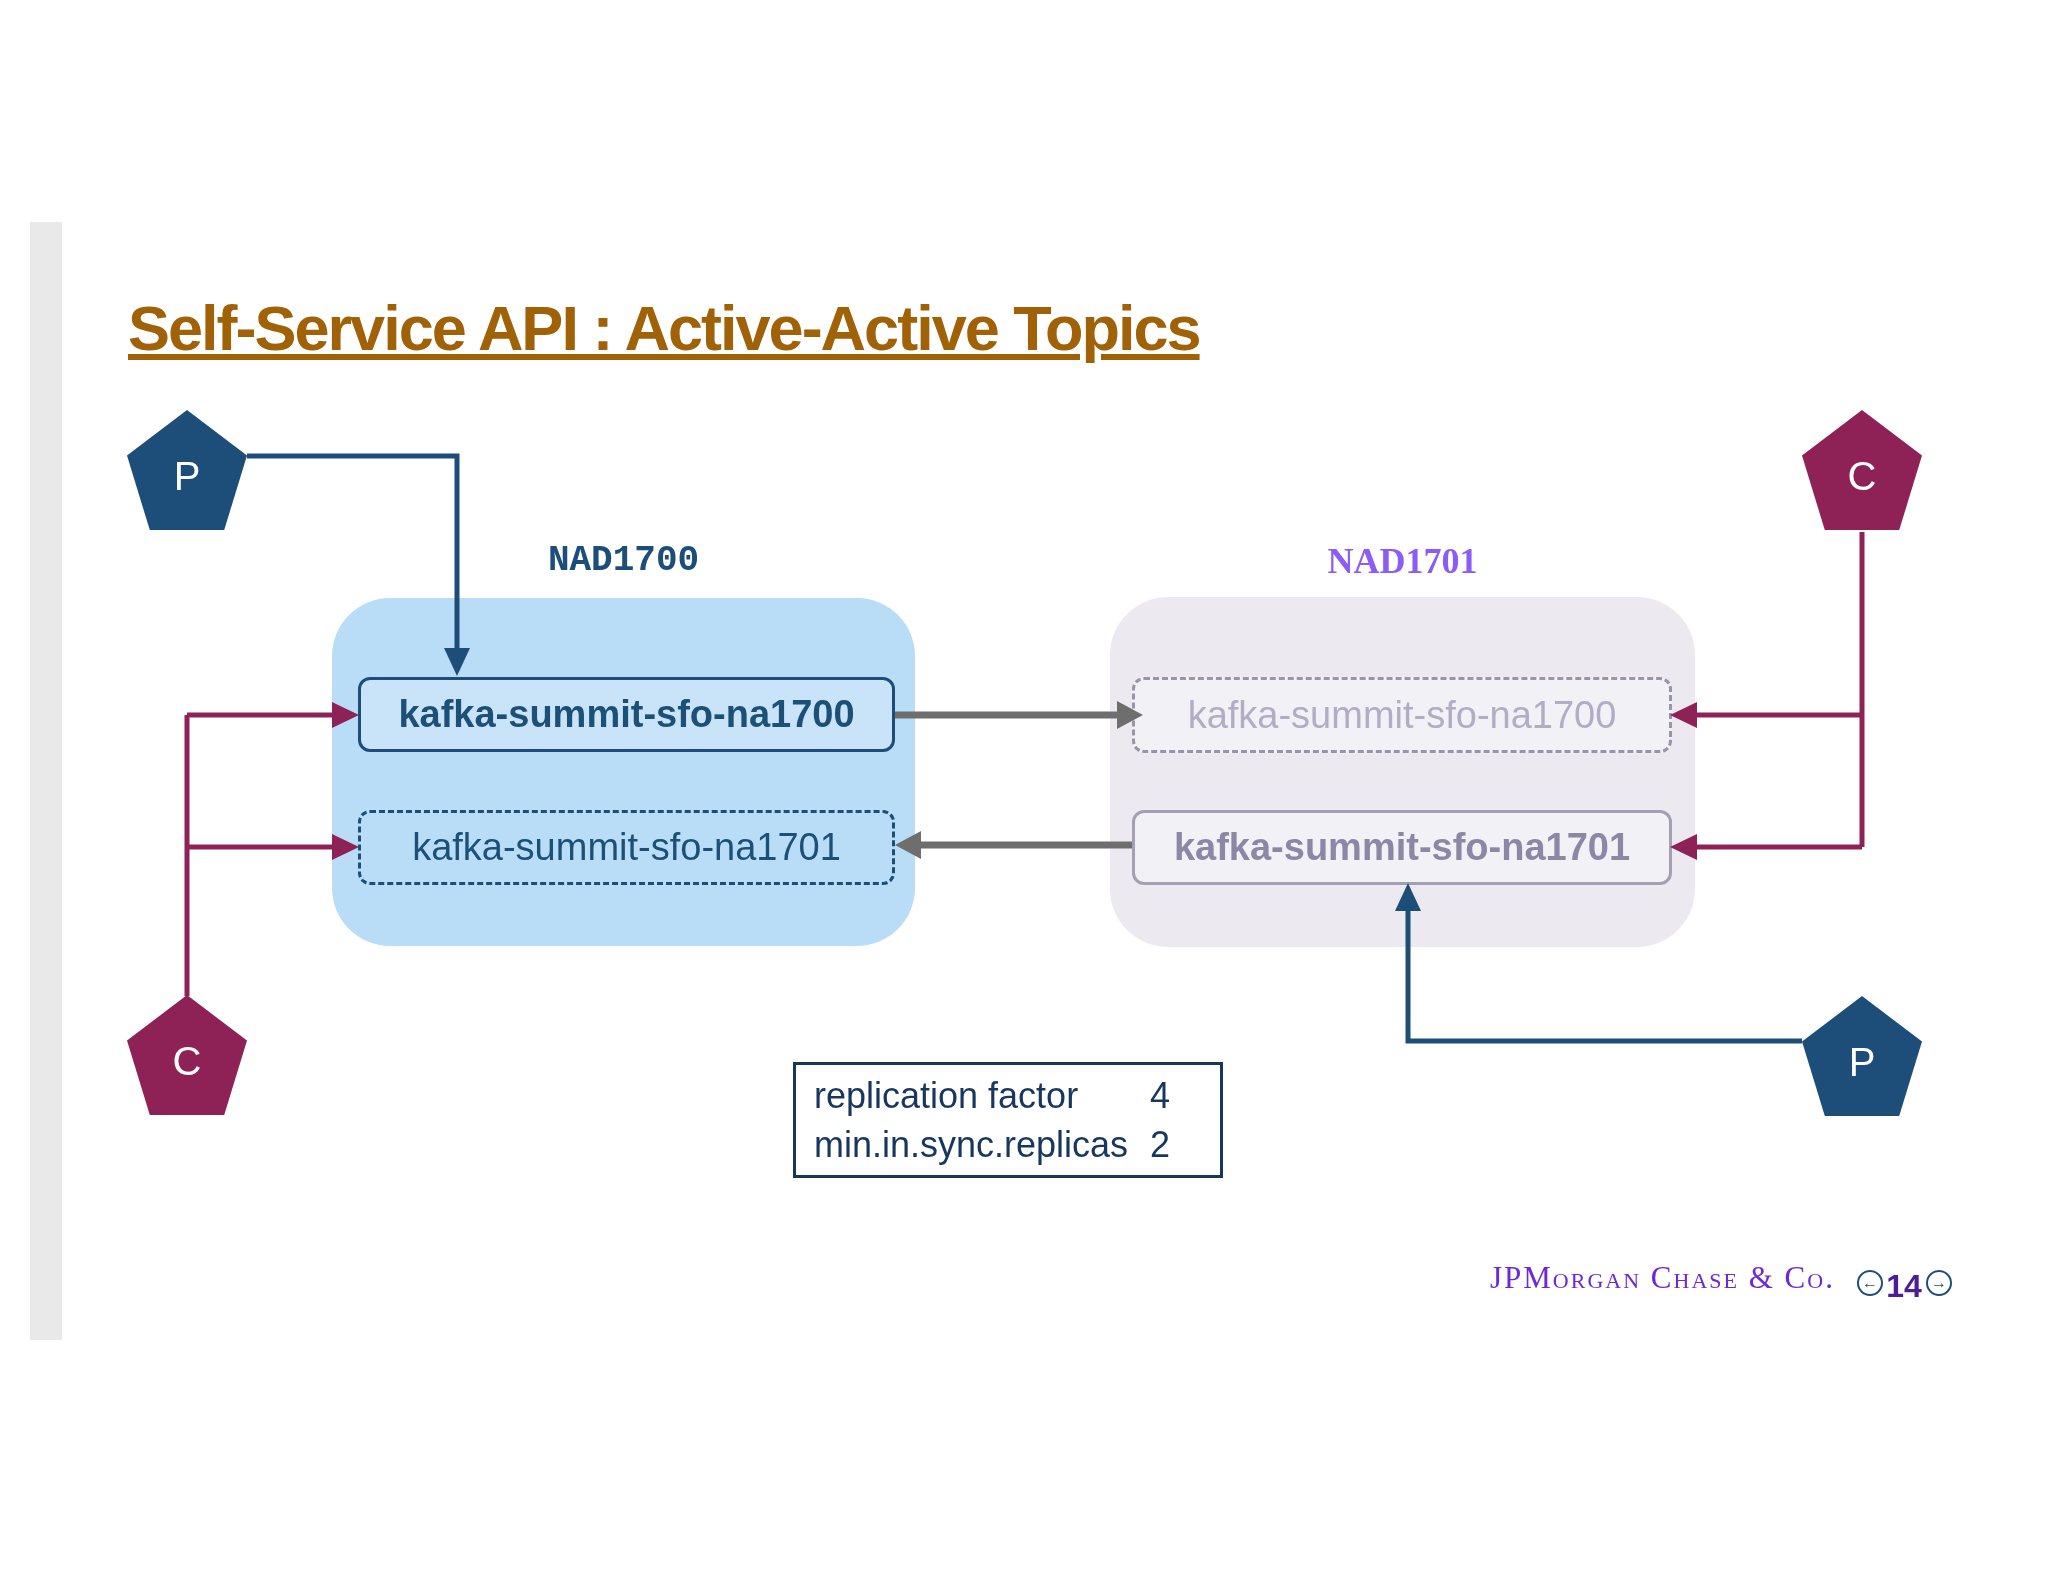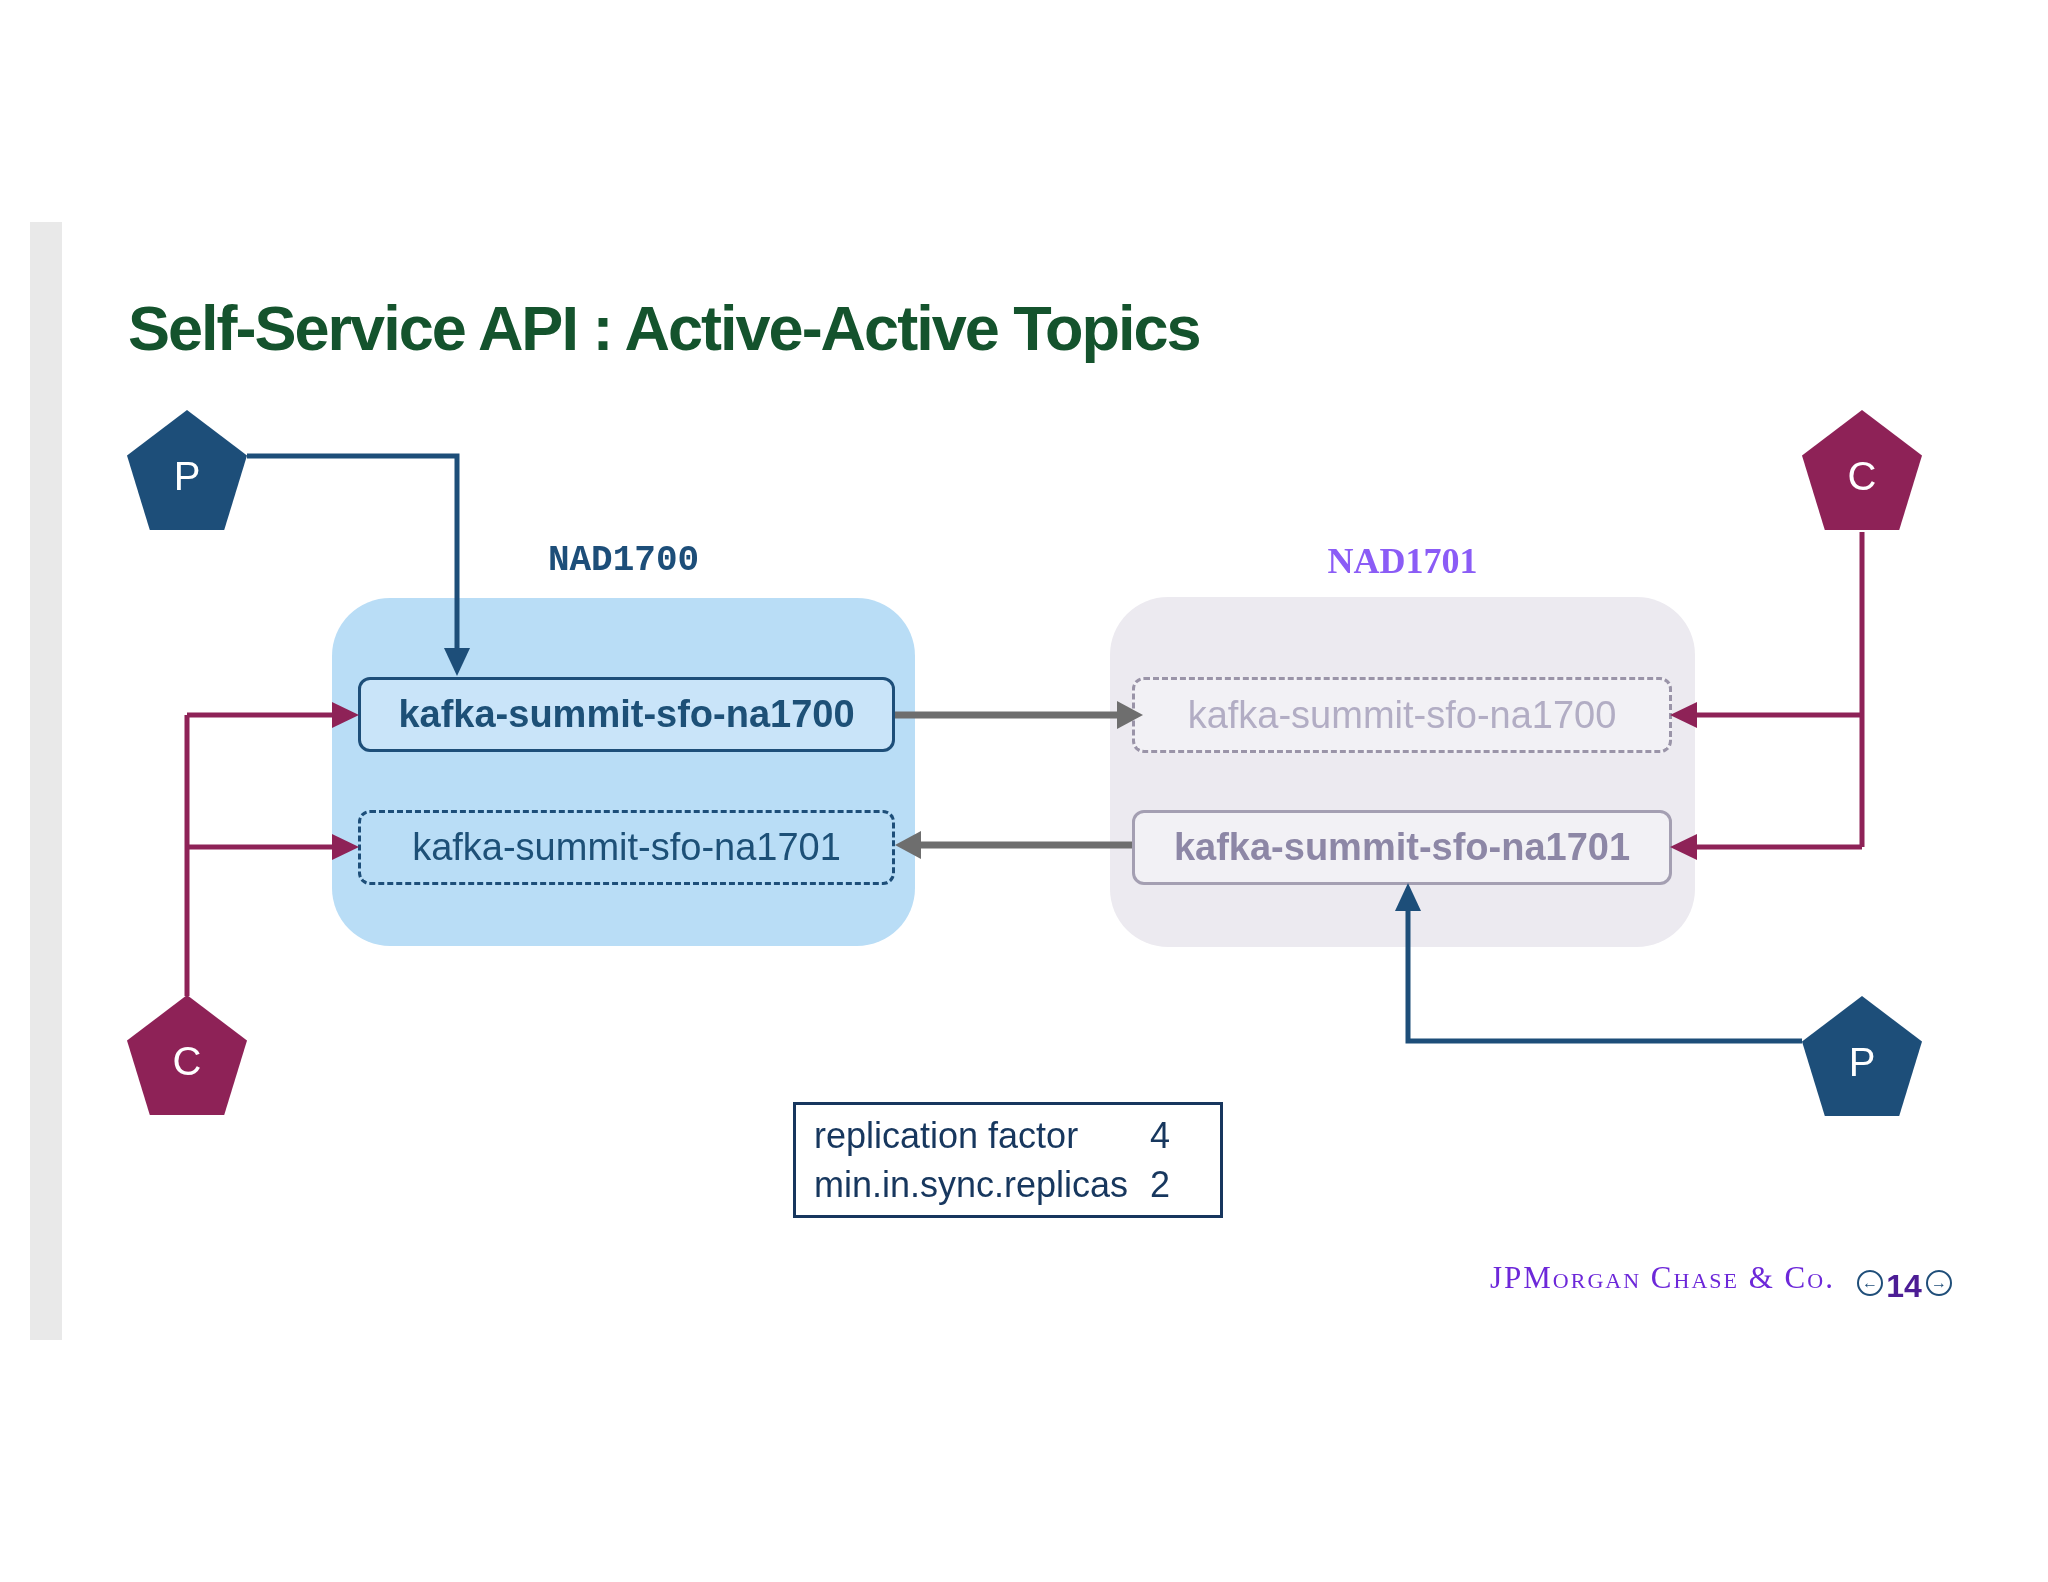--- a/index.html
+++ b/index.html
@@ -1,20 +1,20 @@
 <!DOCTYPE html>
 <html><head>
 <meta charset="utf-8">
 <style>
   html,body{margin:0;padding:0;background:#ffffff;}
   .slide{position:relative;width:2048px;height:1582px;background:#ffffff;overflow:hidden;
          font-family:"Liberation Sans", sans-serif;}
   .abs{position:absolute;}
   .side-rail{left:30px;top:222px;width:32px;height:1118px;background:#e9e9e9;}
-  .title{left:128px;top:292px;font-size:63px;font-weight:700;color:#14532d;letter-spacing:-2px;white-space:nowrap;}
+  .title{left:128px;top:292px;font-size:63px;font-weight:700;color:#a16207;letter-spacing:-2px;white-space:nowrap;text-decoration:underline;}
   .pentagon{width:120px;height:120px;display:flex;align-items:center;justify-content:center;
             clip-path:polygon(50% 0%,100% 38%,81% 100%,19% 100%,0% 38%);}
   .pent-blue{background:#1d4e79;}
   .pent-maroon{background:#8e2257;}
   .pent-label{color:#ffffff;font-size:40px;font-weight:400;padding-top:12px;}
   .cluster-label{font-size:36px;font-weight:700;text-align:center;}
   .lbl-blue{color:#1d4e79;}
   .lbl-purple{color:#8b5cf6;font-family:Liberation Serif, serif;}
   .cluster{border-radius:58px;}
   .cluster-left{left:332px;top:598px;width:583px;height:348px;background:#b9ddf6;}
@@ -22,21 +22,21 @@
   .topic{display:flex;align-items:center;justify-content:center;border-radius:12px;
          font-size:38px;white-space:nowrap;box-sizing:border-box;}
   .topic-l1{left:358px;top:677px;width:537px;height:75px;border:3px solid #1d4e79;background:#c9e4f9;
             color:#1d5077;font-weight:700;}
   .topic-l2{left:358px;top:810px;width:537px;height:75px;border:3px dashed #1d4e79;color:#1d5077;font-weight:400;}
   .topic-r1{left:1132px;top:677px;width:540px;height:76px;border:3px dashed #9a94a8;
             background:rgba(255,255,255,0.35);color:#b2adc4;font-weight:400;}
   .topic-r2{left:1132px;top:810px;width:540px;height:75px;border:3px solid #a49fb2;
             background:rgba(255,255,255,0.35);color:#8d87a6;font-weight:700;}
   .config-box{left:793px;top:1062px;width:430px;height:116px;border:3px solid #17365e;background:#ffffff;
-              box-sizing:border-box;display:flex;flex-direction:column;justify-content:center;gap:4px;margin-top:40px;}
+              box-sizing:border-box;display:flex;flex-direction:column;justify-content:center;gap:4px;}
   .config-row{display:flex;justify-content:space-between;align-items:center;
               padding:0 50px 0 18px;font-size:36px;color:#17375e;line-height:1.25;}
   .footer-logo{left:1490px;top:1260px;font-family:"Liberation Serif", serif;font-variant:small-caps;
                font-size:31px;letter-spacing:2px;color:#6d28d9;white-space:nowrap;}
   .nav-circle{width:26px;height:26px;border:2px solid #1f4e79;border-radius:50%;box-sizing:border-box;
               display:flex;align-items:center;justify-content:center;color:#1f4e79;font-size:16px;
               line-height:1;cursor:pointer;background:#ffffff;}
   .nav-prev{left:1857px;top:1270px;}
   .nav-next{left:1926px;top:1270px;}
   .page-num{left:1886px;top:1268px;width:36px;text-align:center;font-size:32px;font-weight:700;color:#4c1d95;}

